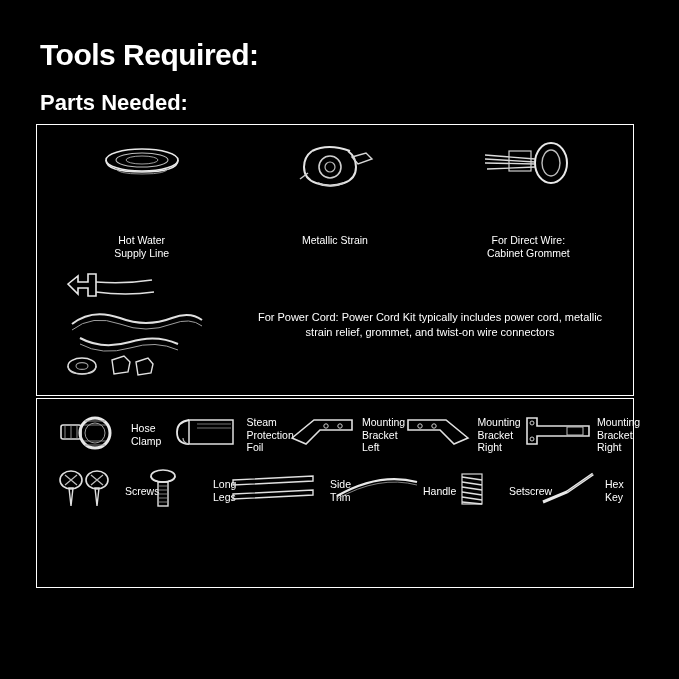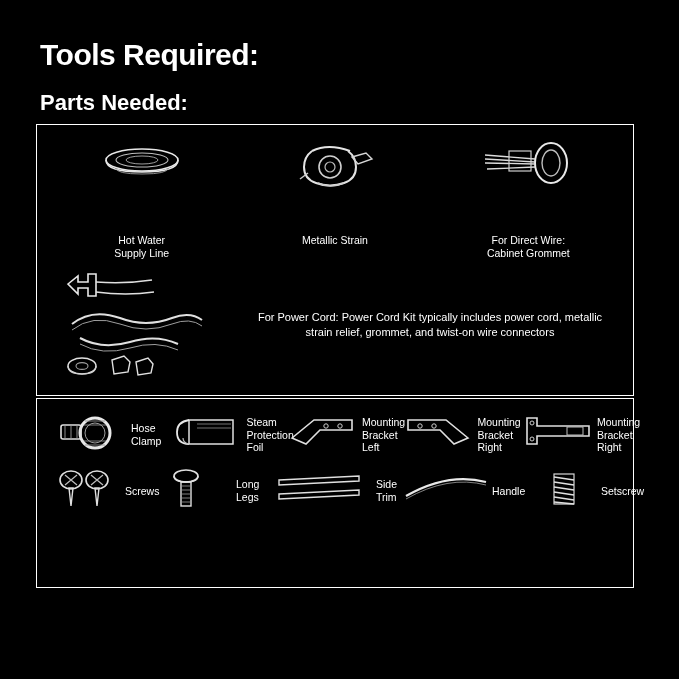--- a/index.html
+++ b/index.html
@@ -324,18 +324,27 @@
       <div class="cell-inc" style="width:92px;">
         <div class="art-sm">
           <svg width="74" height="46" viewBox="0 0 74 46">
             <rect x="27" y="8" width="20" height="30" fill="none" stroke="#d8d8d8" stroke-width="1.2"></rect>
             <path d="M27 11 l20 3 M27 16 l20 3 M27 21 l20 3 M27 26 l20 3 M27 31 l20 3 M27 36 l20 2" stroke="#e0e0e0" stroke-width="1.3"></path>
           </svg>
         </div>
         <div class="caption-sm">Setscrew</div>
       </div>
 
+      <div class="cell-inc" style="width:92px;">
+        <div class="art-sm">
+          <svg width="78" height="46" viewBox="0 0 78 46">
+            <path d="M66 8 l-26 18 l-24 10" fill="none" stroke="#e8e8e8" stroke-width="3"></path>
+            <path d="M66 8 l-26 18" fill="none" stroke="#9e9e9e" stroke-width="0.9"></path>
+          </svg>
+        </div>
+        <div class="caption-sm">Hex Key</div>
+      </div>
 
     </div>
 
   </div>
 
 </div>
 
 </body></html>

